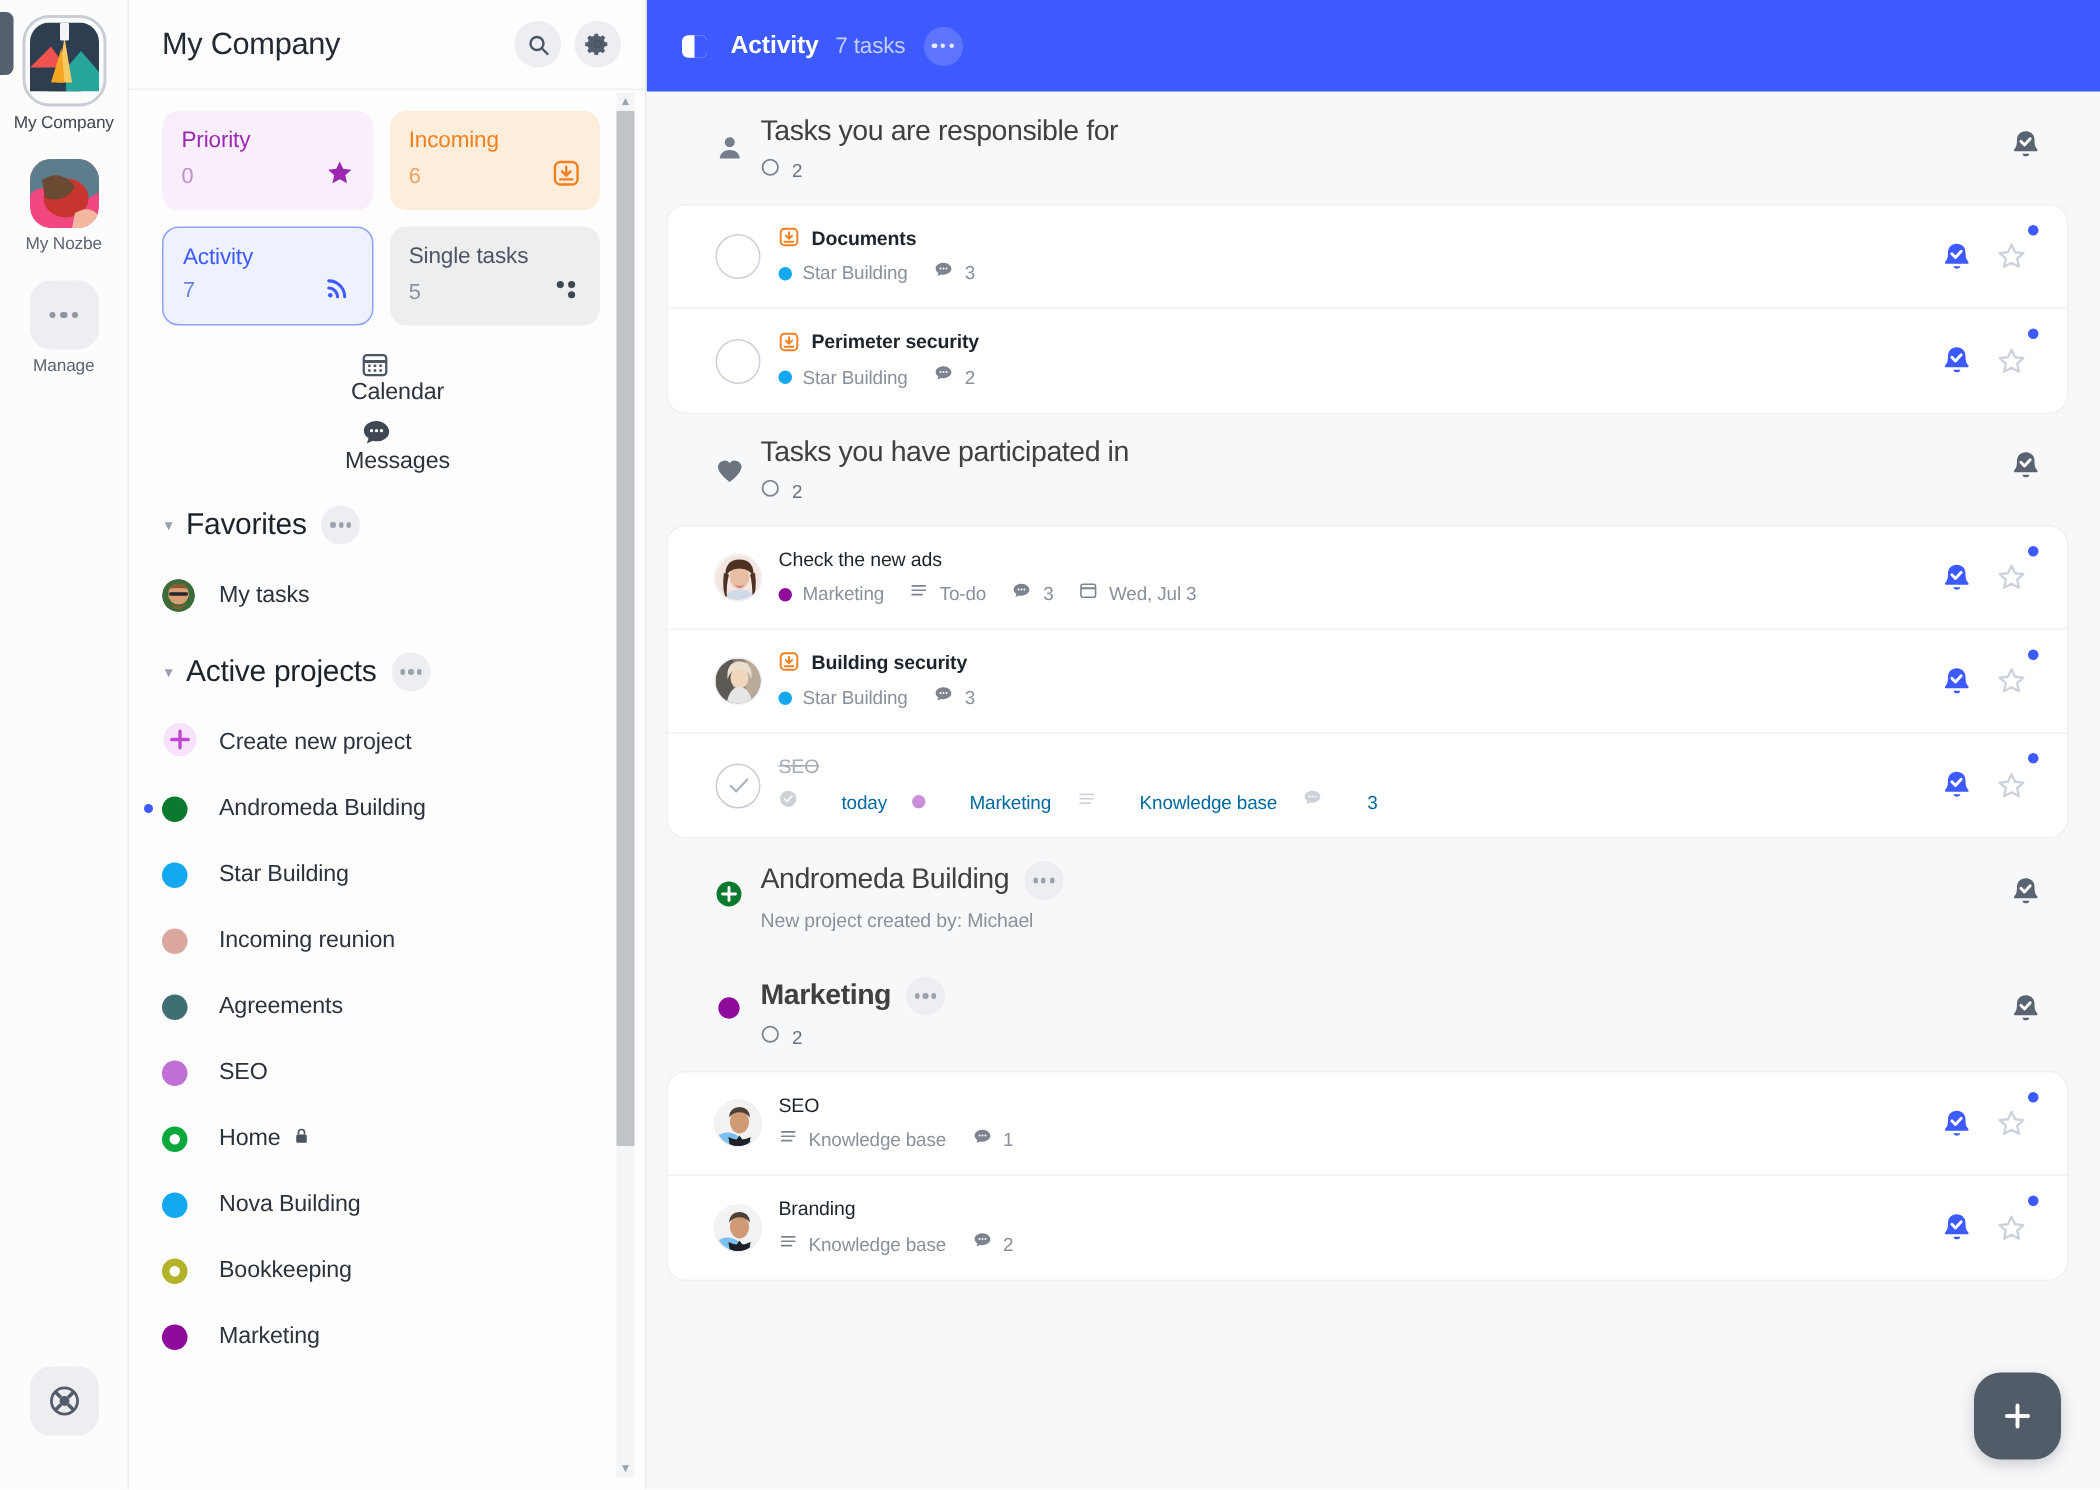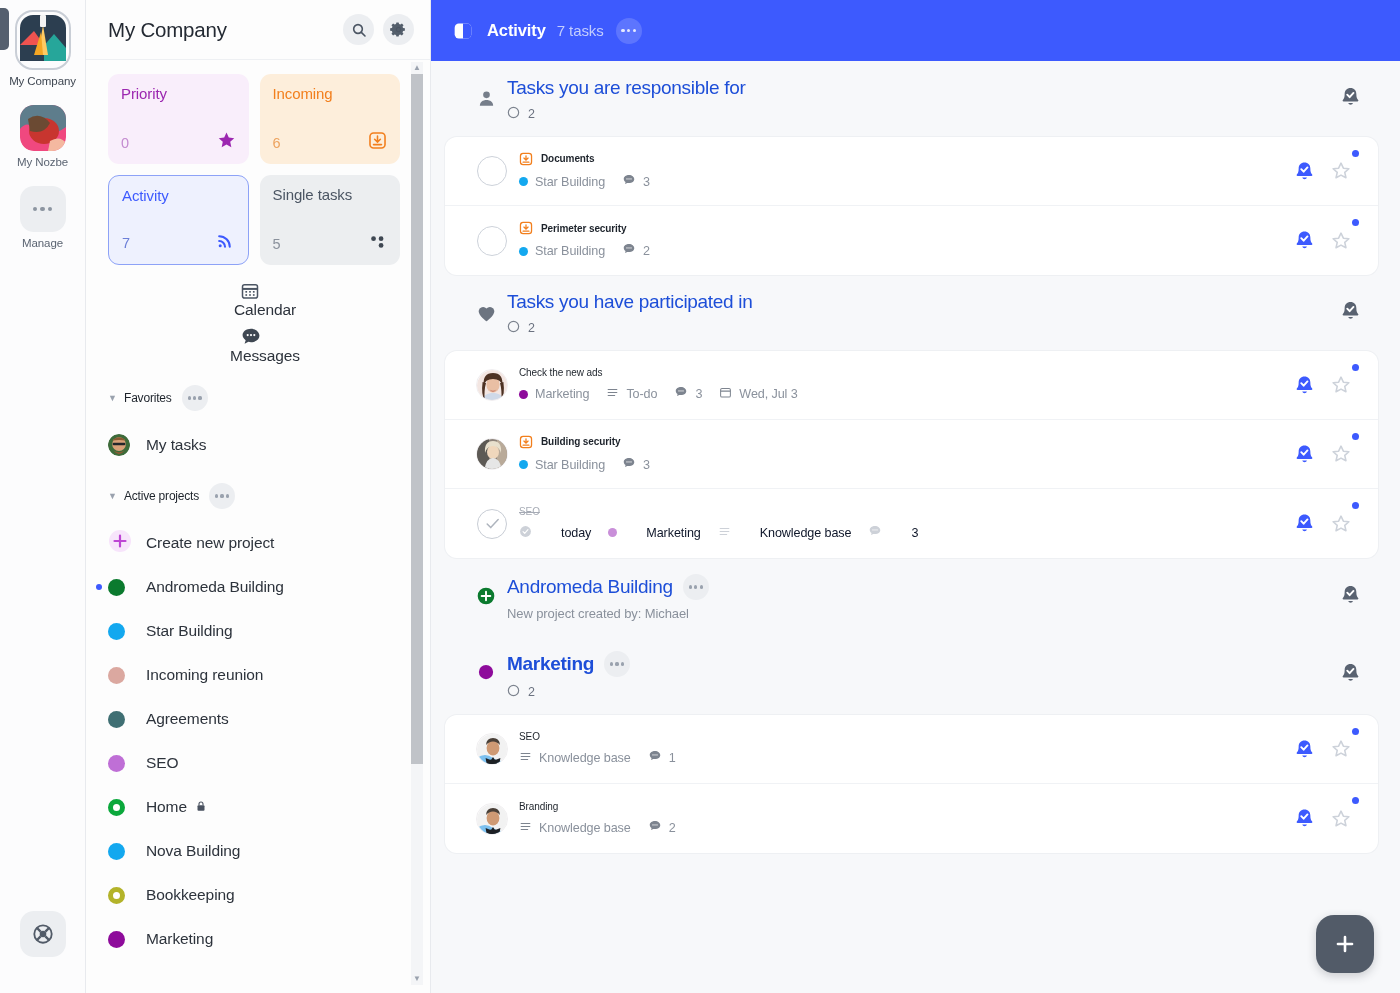--- a/index.html
+++ b/index.html
@@ -72,21 +72,21 @@
     width: 31px; height: 31px; border-radius: 50%; background: #eceef1;
     display: flex; align-items: center; justify-content: center;
     margin-left: 9px; cursor: pointer; border: none;
   }
   .sb-scroll {
     flex: 1; overflow: hidden; position: relative;
     padding: 14px 30px 0 22px;
   }
   .tiles { display: grid; grid-template-columns: 1fr 1fr; gap: 11px; }
   .tile {
-    height: 90px; border-radius: 11px; padding: 11px 13px 10px 13px;
+    height: 66px; border-radius: 11px; padding: 11px 13px 10px 13px;
     display: flex; flex-direction: column; justify-content: space-between;
     cursor: pointer; position: relative;
   }
   .tile-name { font-size: 15px; font-weight: 400; letter-spacing: -0.1px; }
   .tile-bot { display: flex; align-items: center; justify-content: space-between; }
   .tile-count { font-size: 14.5px; }
   .t-priority { background: #f9eefb; }
   .t-priority .tile-name { color: #9c27b0; }
   .t-priority .tile-count { color: #c48bd0; }
   .t-incoming { background: #fdeedb; }
@@ -103,21 +103,21 @@
   .nav-row {
     display: flex; align-items: center; height: 44px; cursor: pointer;
     padding-left: 2px;
     flex-direction: column;
   }
   .nav-ico { width: 30px; display: flex; align-items: center; justify-content: flex-start; }
   .nav-txt { font-size: 15.5px; color: #2d333c; margin-left: 20px; letter-spacing: -0.1px; }
 
   .sect-head { display: flex; align-items: center; height: 50px; margin-top: 4px; }
   .caret { width: 12px; color: #9aa2ae; font-size: 9px; margin-right: 4px; }
-  .sect-title { font-size: 12px; color: #1d232b; font-weight: 400; letter-spacing: -0.2px; }
+  .sect-title { font-size: 20px; color: #1d232b; font-weight: 400; letter-spacing: -0.2px; }
   .mini-dots {
     width: 26px; height: 26px; border-radius: 50%; background: #eceef1;
     display: flex; align-items: center; justify-content: center; margin-left: 10px; cursor: pointer;
   }
   .mini-dots span { width: 3.2px; height: 3.2px; border-radius: 50%; background: #9aa2ae; margin: 0 1.1px; }
 
   .proj-row { display: flex; align-items: center; height: 44px; cursor: pointer; position: relative; }
   .proj-dot-wrap { width: 38px; display: flex; align-items: center; position: relative; }
   .unread-dot {
     position: absolute; left: -12px; top: 50%; transform: translateY(-50%);
@@ -158,21 +158,21 @@
   .content { flex: 1; overflow: hidden; padding: 0 8px 0 0; position: relative; }
 
   .grp {
     display: flex; align-items: flex-start;
     padding: 16px 16px 14px 34px;
     position: relative;
   }
   .grp-ico { width: 42px; min-width: 42px; display: flex; align-items: center; justify-content: center; padding-top: 12px; }
   .grp-body { flex: 1; }
   .grp-title-row { display: flex; align-items: center; }
-  .grp-title { font-size: 19px; color: #1d4ed8; letter-spacing: -0.3px; }
+  .grp-title { font-size: 19px; color: #404040; letter-spacing: -0.3px; }
   .grp-title.bold { font-weight: bold; }
   .grp-meta { display: flex; align-items: center; margin-top: 6px; }
   .grp-meta-txt { font-size: 12.5px; color: #6b7280; margin-left: 8px; }
   .grp-sub { font-size: 13px; color: #8a919c; margin-top: 6px; letter-spacing: -0.1px; }
   .grp-bell { position: absolute; right: 30px; top: 50%; transform: translateY(-50%); cursor: pointer; }
 
   .card {
     background: #fff; border-radius: 12px;
     margin: 0 14px 0 14px;
     box-shadow: 0 0 0 1px #eef0f3;
@@ -185,27 +185,27 @@
     position: relative; cursor: pointer;
   }
   .task:last-child { border-bottom: none; align-items: center; }
   .t-left { width: 54px; min-width: 54px; display: flex; align-items: center; justify-content: center; }
   .cbox { width: 30px; height: 30px; border-radius: 50%; border: 1.4px solid #cdd2da; background: #fff; }
   .cbox.done { border-color: #c8cdd5; display: flex; align-items: center; justify-content: center; }
   .av-md { width: 32px; height: 32px; border-radius: 50%; overflow: hidden; border: 1px solid #f0eef0; }
   .t-body { flex: 1; min-width: 0; }
   .t-title-row { display: flex; align-items: center; }
   .t-inbox-ico { margin-right: 8px; display: flex; }
-  .t-title { font-size: 10px; color: #1d232b; letter-spacing: -0.1px; }
+  .t-title { font-size: 13px; color: #1d232b; letter-spacing: -0.1px; }
   .t-title.bold { font-weight: bold; }
   .t-title.struck { text-decoration: line-through; color: #a6abb5; }
   .t-meta { display: flex; align-items: center; margin-top: 7px; flex-wrap: nowrap; }
   .chip { display: flex; align-items: center; margin-right: 17px; }
   .chip-txt { font-size: 12.6px; color: #8a919c; margin-left: 7px; letter-spacing: -0.1px; }
-  .chip.faded .chip-txt { color: #0f172a; margin-left: 29px; }
+  .chip.faded .chip-txt { color: #0369a1; margin-left: 29px; }
   .cdot { width: 9px; height: 9px; border-radius: 50%; }
   .t-right { display: flex; align-items: center; gap: 14px; padding-right: 12px; }
   .t-unread {
     position: absolute; right: 19px; top: 13px;
     width: 7px; height: 7px; border-radius: 50%; background: #3d5afe;
   }
   .ico-btn { cursor: pointer; display: flex; align-items: center; }
   .fab {
     position: absolute; right: 26px; bottom: 20px;
     width: 58px; height: 58px; border-radius: 18px;

